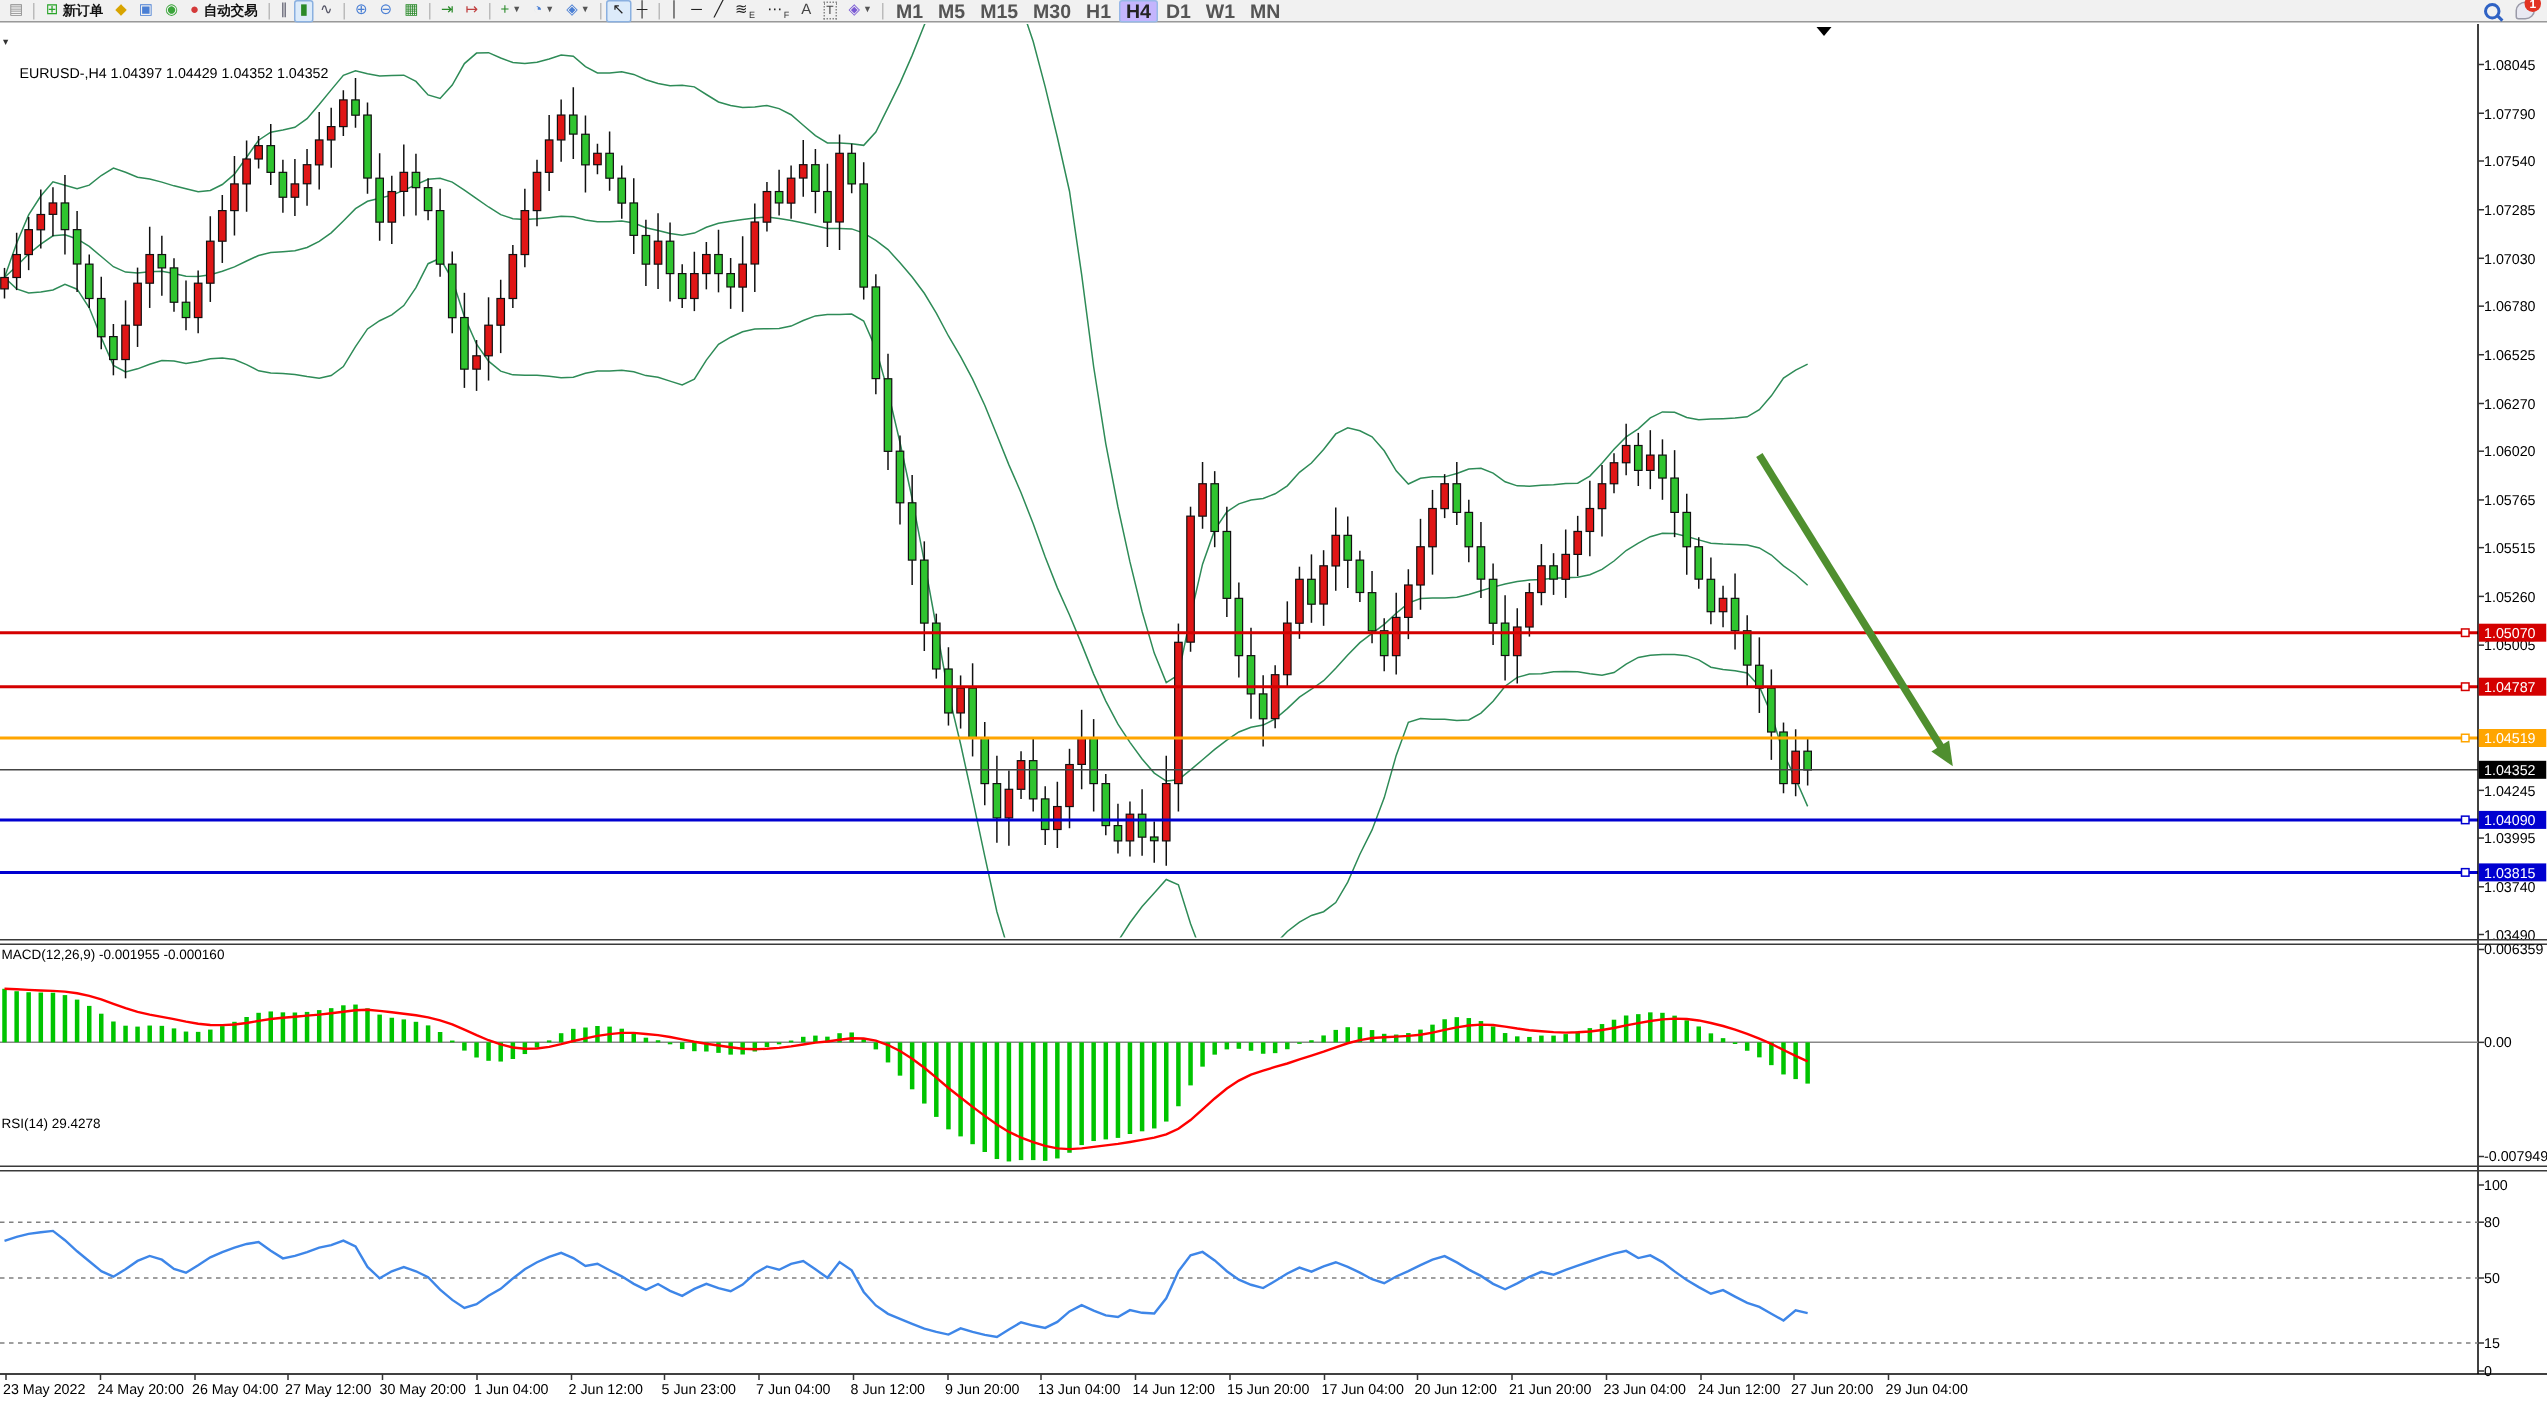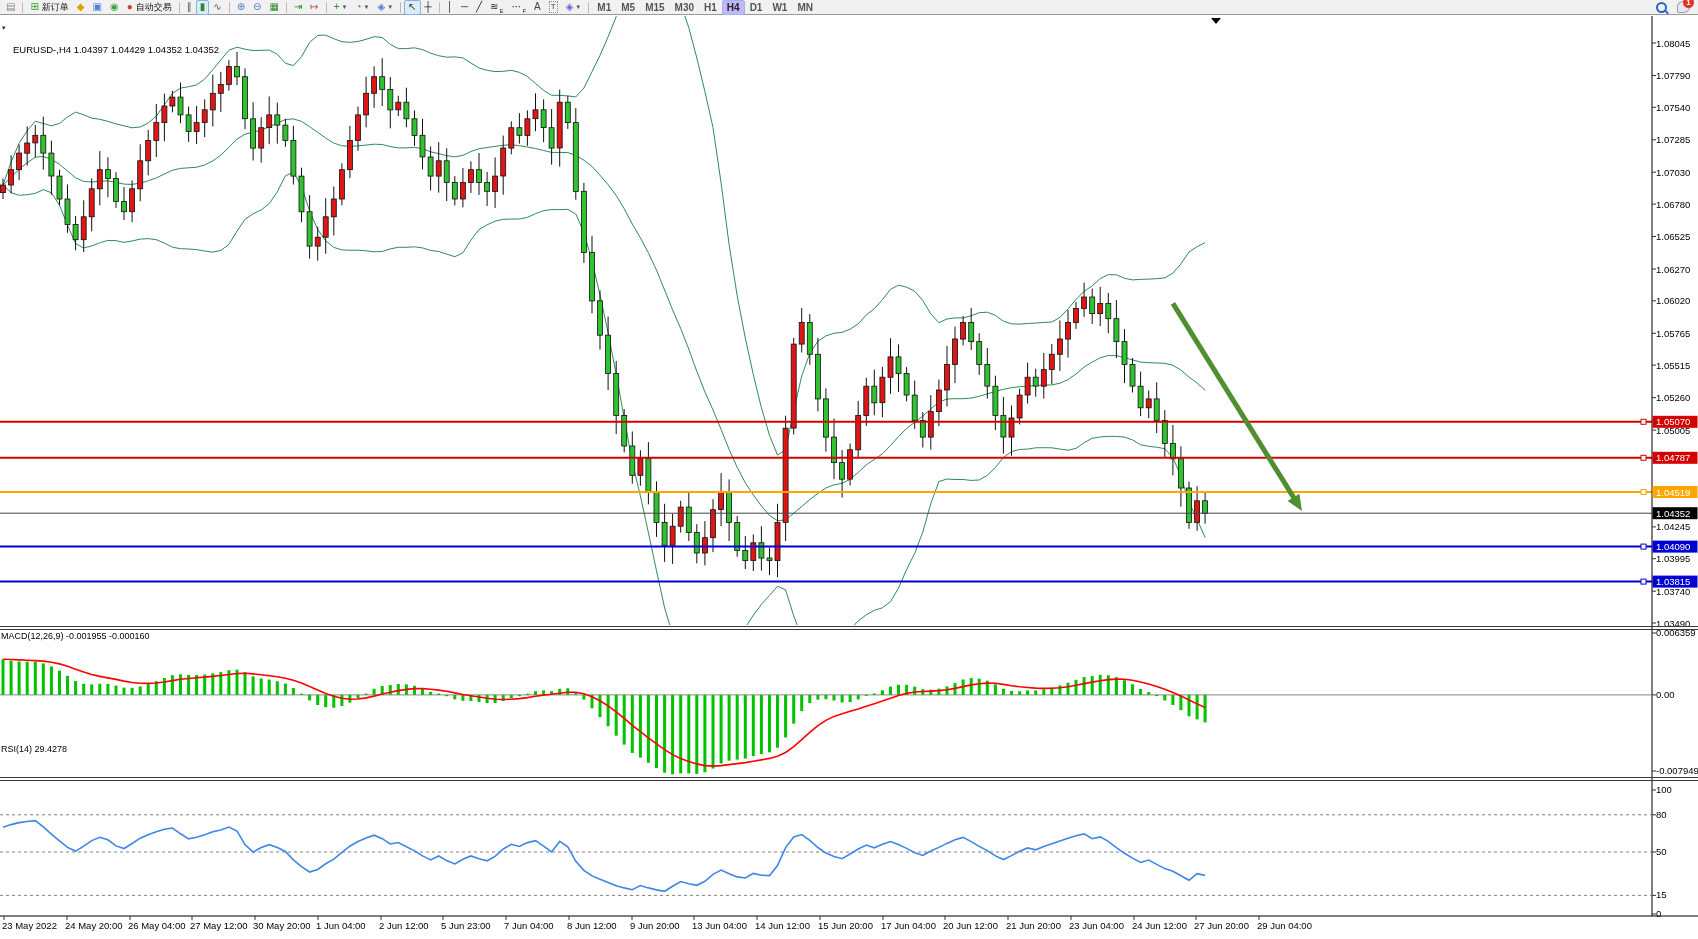--- a/index.html
+++ b/index.html
@@ -6,25 +6,25 @@
     font-family:"Liberation Sans","DejaVu Sans",sans-serif;}
   .page{position:relative;width:1698px;height:939px;background:#fff;}
   
   .toolbar{position:absolute;top:0;left:0;width:1698px;height:15px;background:#f1f1f1;
     border-bottom:1px solid #999;display:flex;align-items:center;font-size:9px;box-sizing:border-box;padding-left:2px;}
   .tb-item{display:flex;align-items:center;height:13px;padding:0 3px;border:1px solid transparent;
     border-radius:2px;cursor:default;}
   .tb-item.active{border-color:#8ab0e0;background:#dcebfa;}
   .tb-glyph{font-size:10px;line-height:12px;}
   .tb-sub{font-size:6px;color:#333;margin-left:1px;align-self:flex-end;}
-  .tb-label{margin-left:3px;color:#111;font-size:9px;white-space:nowrap;}
+  .tb-label{margin-left:3px;color:#111;font-size:9px;white-space:nowrap;font-weight:bold;}
   .tb-caret{font-size:6px;color:#555;margin-left:2px;}
   .tb-sep{width:1px;height:11px;background:#bbb;margin:0 3px;}
   .tb-boxed{border:1px dotted #888;padding:0 1px;font-size:8px;line-height:10px;}
-  .tf{padding:0 4px;color:#555;font-weight:bold;font-size:10px;height:13px;line-height:13px;
+  .tf{padding:0 4px;color:#555;font-weight:bold;font-size:13px;height:13px;line-height:13px;
     border:1px solid transparent;border-radius:2px;}
   .tf.active{border-color:#98b8e8;background:#c4b5fd;color:#222;}
   .tb-right{margin-left:auto;display:flex;align-items:center;gap:10px;padding-right:8px;}
   .mag{width:7px;height:7px;border:2px solid #2f62c4;border-radius:50%;position:relative;}
   .mag::after{content:"";position:absolute;width:5px;height:2px;background:#2f62c4;right:-4px;bottom:-2px;
     transform:rotate(45deg);}
   .bubble{width:11px;height:10px;background:#e9e9f2;border:1px solid #9a9aa8;
     border-radius:50% 50% 50% 2px;position:relative;}
   .badge{position:absolute;top:-5px;right:-5px;background:#e23222;color:#fff;border-radius:50%;
     width:11px;height:11px;font-size:8px;line-height:11px;text-align:center;font-weight:bold;}

